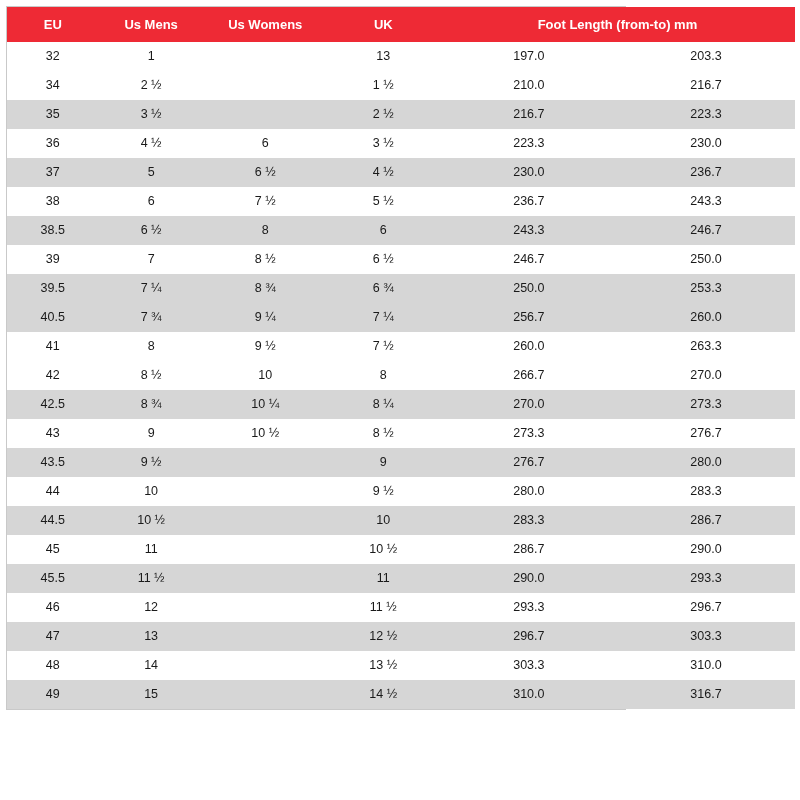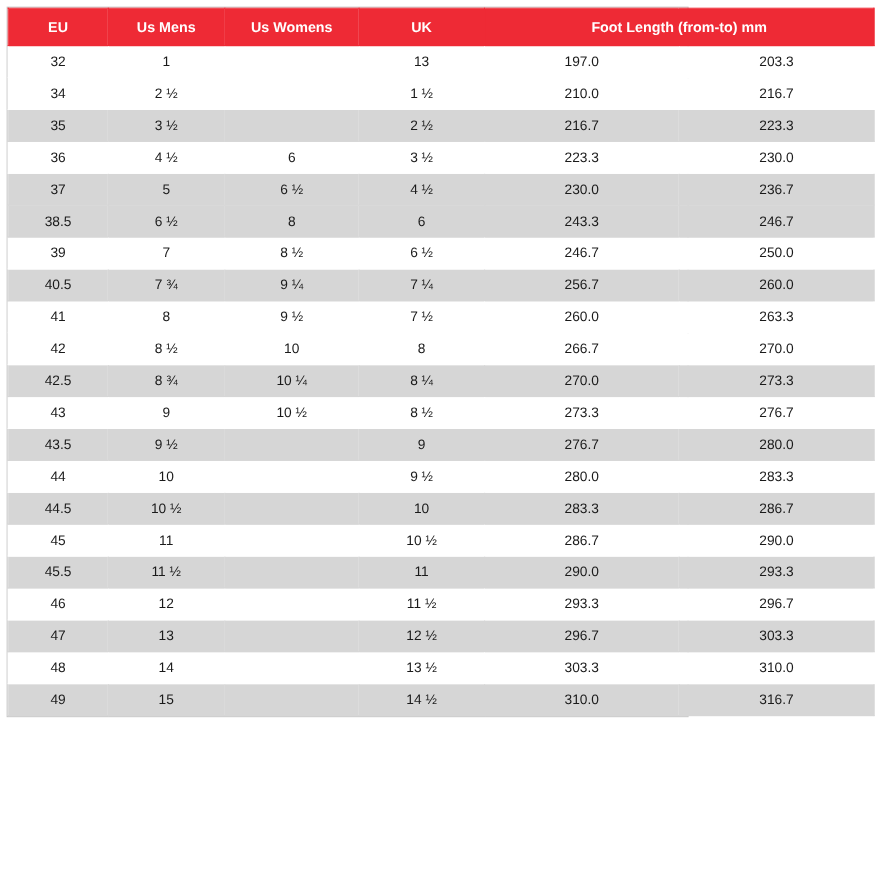--- a/index.html
+++ b/index.html
@@ -121,37 +121,53 @@
             <td>230.0</td>
           </tr>
           <tr class="row-grey">
             <td class="col-eu">37</td>
             <td>5</td>
             <td>6 ½</td>
             <td>4 ½</td>
             <td>230.0</td>
             <td>236.7</td>
           </tr>
+          <tr class="row-white">
+            <td class="col-eu">38</td>
+            <td>6</td>
+            <td>7 ½</td>
+            <td>5 ½</td>
+            <td>236.7</td>
+            <td>243.3</td>
+          </tr>
           <tr class="row-grey">
             <td class="col-eu">38.5</td>
             <td>6 ½</td>
             <td>8</td>
             <td>6</td>
             <td>243.3</td>
             <td>246.7</td>
           </tr>
           <tr class="row-white">
             <td class="col-eu">39</td>
             <td>7</td>
             <td>8 ½</td>
             <td>6 ½</td>
             <td>246.7</td>
             <td>250.0</td>
           </tr>
           <tr class="row-grey">
+            <td class="col-eu">39.5</td>
+            <td>7 ¼</td>
+            <td>8 ¾</td>
+            <td>6 ¾</td>
+            <td>250.0</td>
+            <td>253.3</td>
+          </tr>
+          <tr class="row-grey">
             <td class="col-eu">40.5</td>
             <td>7 ¾</td>
             <td>9 ¼</td>
             <td>7 ¼</td>
             <td>256.7</td>
             <td>260.0</td>
           </tr>
           <tr class="row-white">
             <td class="col-eu">41</td>
             <td>8</td>

